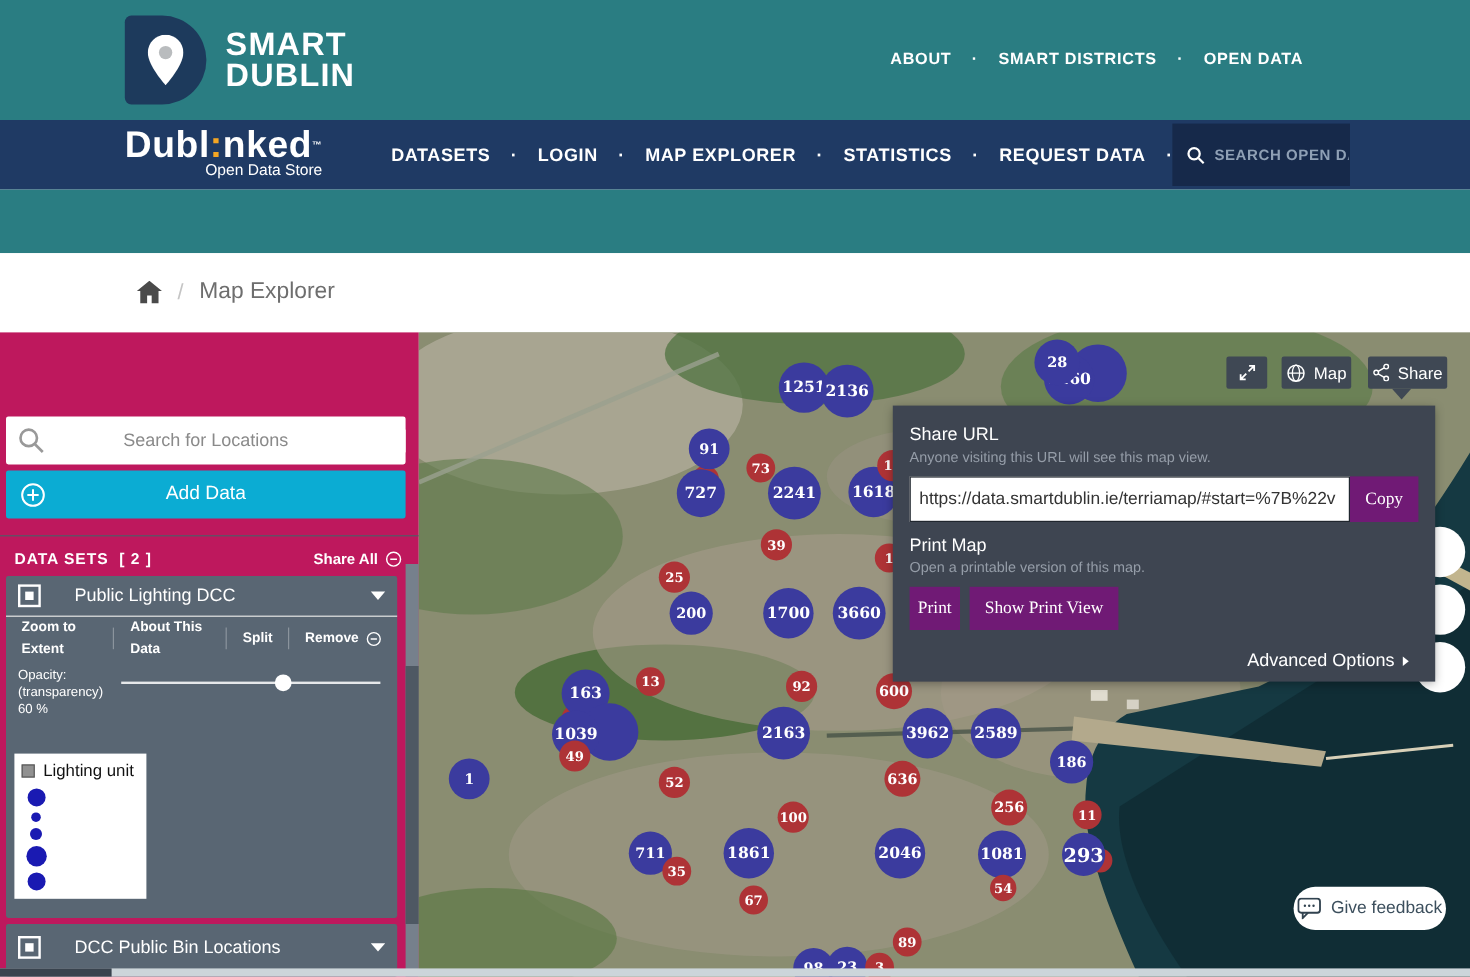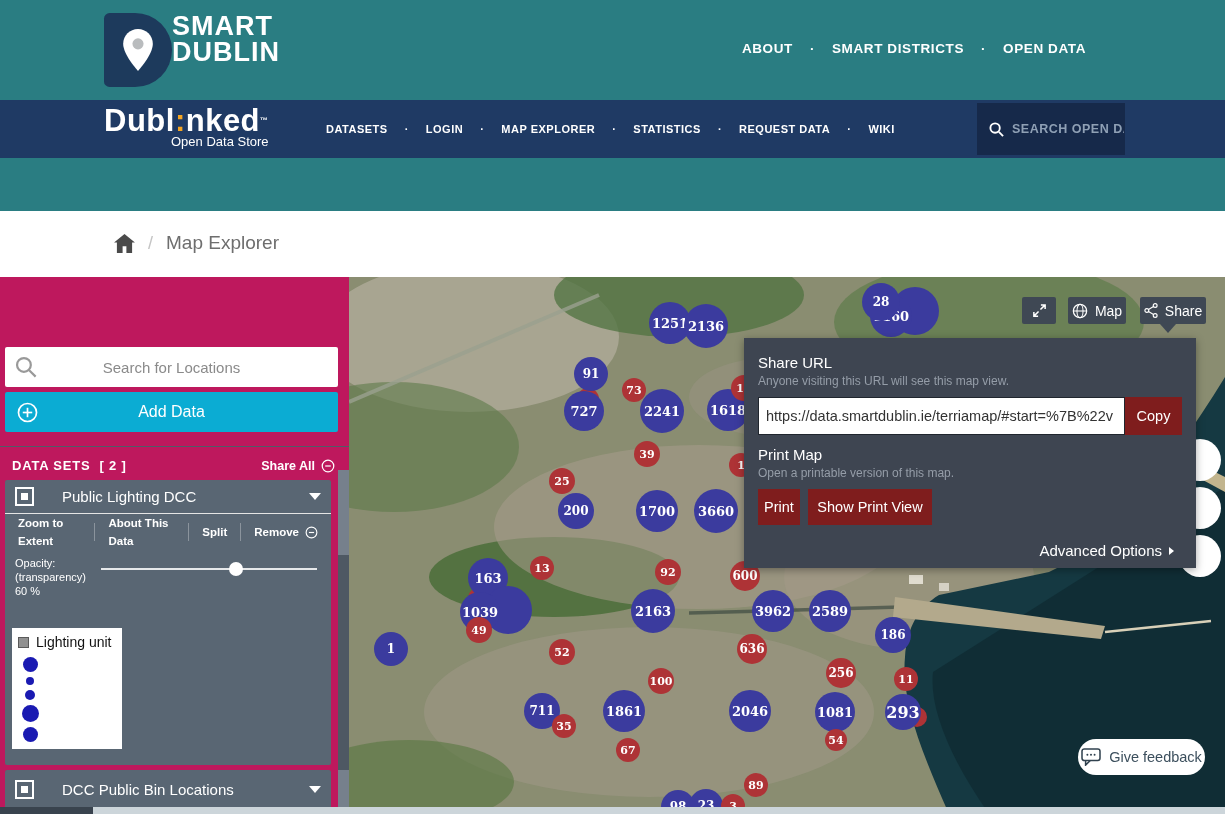--- a/index.html
+++ b/index.html
@@ -1,35 +1,35 @@
 <!DOCTYPE html>
 <html><head>
 <meta charset="utf-8">
 <style>
   html,body{margin:0;padding:0}
   body{width:1225px;height:814px;overflow:hidden;position:relative;
        font-family:"Liberation Sans",sans-serif;background:#fff}
   
   .topbar{position:absolute;left:0;top:0;width:1225px;height:100px;background:#2a7d82}
-  .brand{position:absolute;left:104px;top:13px;display:flex;align-items:flex-start;}
+  .brand{position:absolute;left:104px;top:13px;display:flex;align-items:center;gap:16px}
   .brand-d{width:68px;height:74px;background:#1d3a5c;border-radius:6px 40px 40px 6px;
            display:flex;align-items:center;justify-content:center}
   .brand-text{color:#fff;font-weight:bold;font-size:27px;line-height:26px;letter-spacing:1px}
   .topnav{position:absolute;right:139px;top:41px;display:flex;align-items:center;gap:17px;
           color:#fff;font-weight:bold;font-size:13.5px;letter-spacing:.6px}
   .dot{color:#fff;font-weight:bold}
   
   .navbar{position:absolute;left:0;top:100px;width:1225px;height:58px;background:#1f3a64}
   .dlogo{position:absolute;left:104px;top:105px;color:#fff}
   .dlogo-main{font-size:31px;font-weight:bold;letter-spacing:.5px;line-height:32px}
   .dlogo-colon{color:#f5a623}
   .dlogo-tm{font-size:8px;vertical-align:top}
   .dlogo-sub{font-size:13px;text-align:right;margin-top:-3px}
   .navlinks{position:absolute;left:326px;top:100px;height:58px;display:flex;align-items:center;
-            gap:17px;color:#fff;font-weight:bold;font-size:11px;letter-spacing:.5px}
+            gap:17px;color:#fff;font-weight:bold;font-size:15px;letter-spacing:.5px}
   .navsearch{position:absolute;left:977px;top:103px;width:148px;height:52px;background:#16294a;
              display:flex;align-items:center;gap:8px;padding-left:12px;box-sizing:border-box}
   .navsearch-text{color:#8fa0b5;font-size:12.5px;font-weight:bold;letter-spacing:.5px;
                   white-space:nowrap;overflow:hidden;width:112px}
   
   .tealband{position:absolute;left:0;top:158px;width:1225px;height:53px;background:#2a7d82}
   .crumbbar{position:absolute;left:0;top:211px;width:1225px;height:66px;background:#fff}
   .crumb{position:absolute;left:114px;top:21px;display:flex;align-items:center;gap:13px}
   .crumb-slash{color:#c4c4c4;font-size:18px}
   .crumb-label{color:#6e6e6e;font-size:19px}
@@ -89,22 +89,22 @@
   .sharetri{position:absolute;left:811px;top:47px;width:0;height:0;z-index:3;
             border-left:8px solid transparent;border-right:8px solid transparent;border-top:9px solid #3f4854}
   .zoomcircle{position:absolute;width:42px;height:42px;border-radius:50%;background:#fff;z-index:3}
   .sharepanel{position:absolute;left:395px;top:61px;width:452px;height:230px;background:#3e4551;
               z-index:4;box-sizing:border-box;padding:16px 14px 0 14px;box-shadow:0 2px 8px rgba(0,0,0,.35)}
   .sp-title{color:#fff;font-size:15px;margin-bottom:3px}
   .sp-desc{color:#959da8;font-size:12px;margin-bottom:9px}
   .urlrow{display:flex;margin-bottom:11px}
   .urlrow input{flex:1;height:38px;border:1px solid #20262e;box-sizing:border-box;font-size:14.5px;
                 color:#333;padding:0 7px;font-family:"Liberation Sans",sans-serif;background:#fff}
-  .cyanbtn{background:#7f1d1d;color:#fff;border:none;font-size:14.5px;cursor:pointer;
-           font-family:Liberation Sans, sans-serif}
+  .cyanbtn{background:#701a75;color:#fff;border:none;font-size:14.5px;cursor:pointer;
+           font-family:Liberation Serif, serif}
   .copybtn{width:57px;height:38px}
   .btnrow{display:flex;gap:8px;margin-top:9px}
   .printbtn{width:42px;height:36px}
   .showprintbtn{width:124px;height:36px}
   .advanced{position:absolute;right:22px;bottom:9px;color:#fff;font-size:15px;display:flex;
             align-items:center;gap:7px;cursor:pointer}
   .advtri{width:0;height:0;border-top:4px solid transparent;border-bottom:4px solid transparent;
           border-left:5px solid #fff}
   .feedback{position:absolute;left:729px;top:462px;width:127px;height:36px;background:#fff;
             border-radius:18px;display:flex;align-items:center;justify-content:center;gap:8px;

